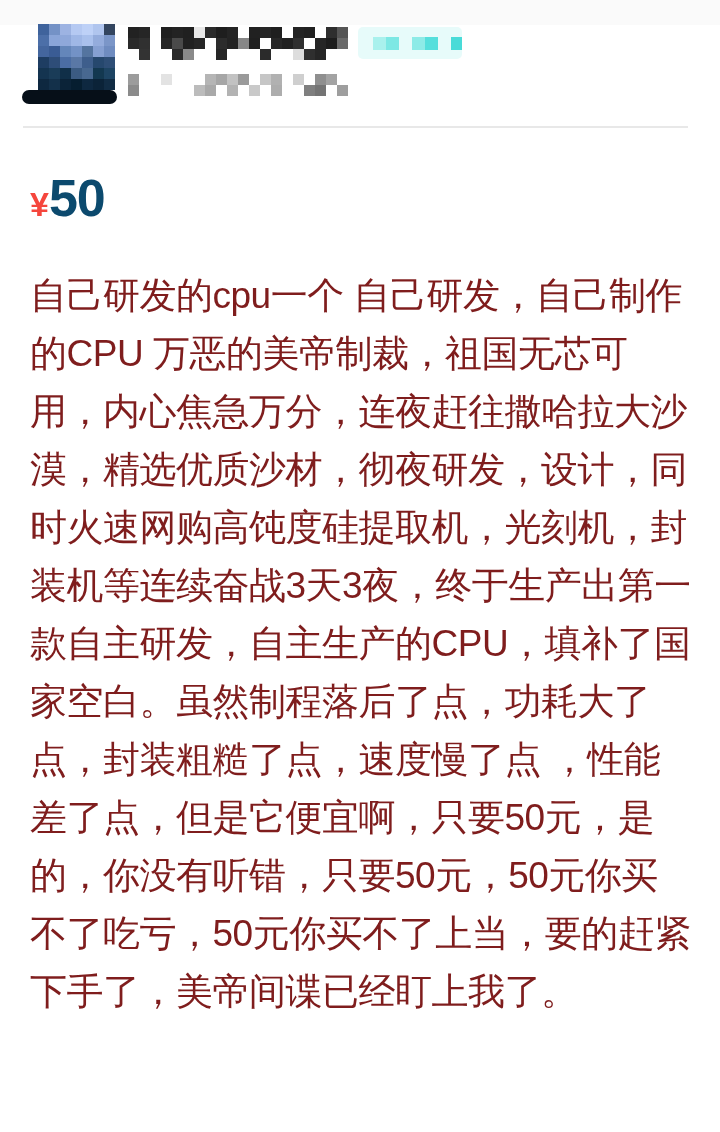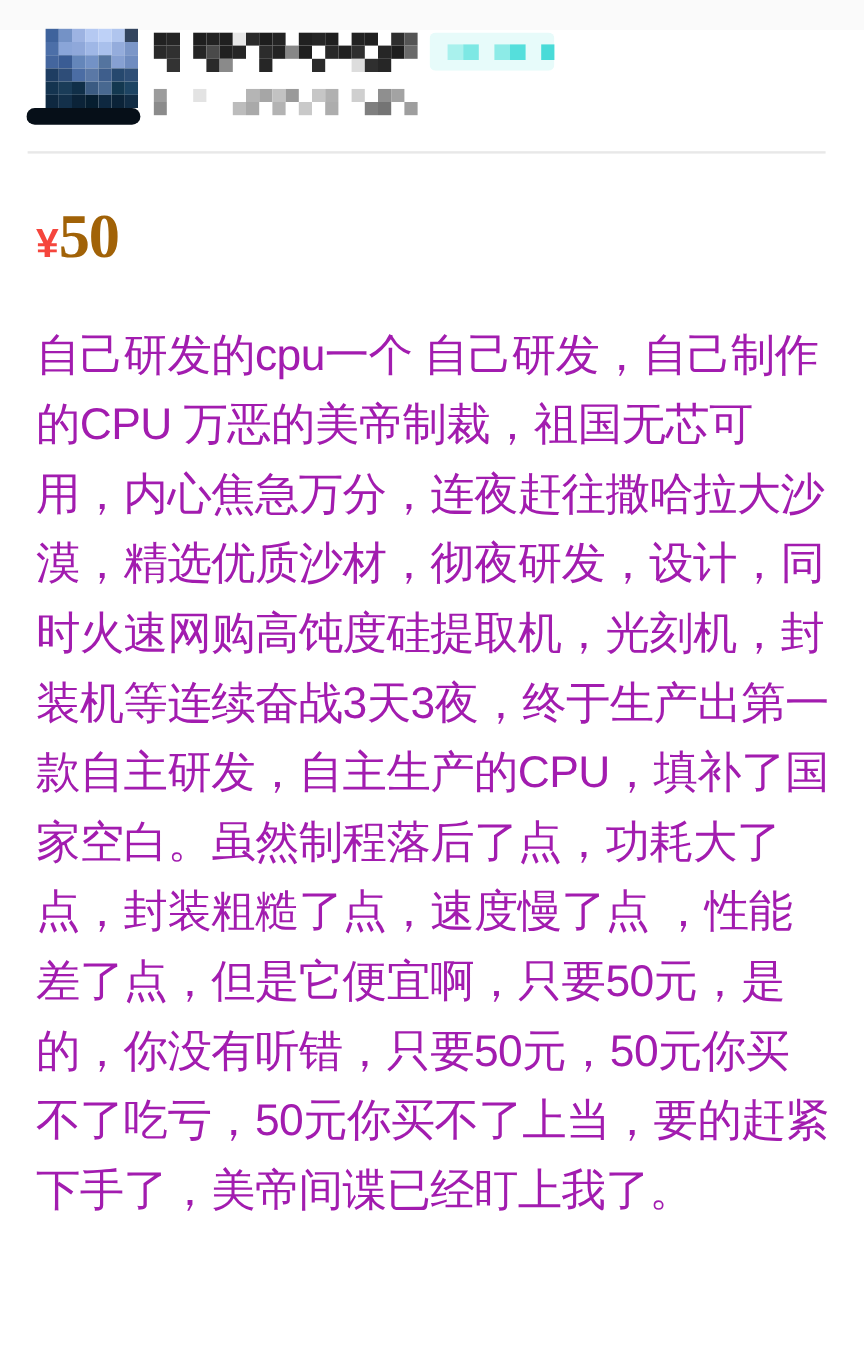--- a/index.html
+++ b/index.html
@@ -148,18 +148,18 @@
         <rect x="143" y="11" width="11" height="11" fill="#adadad"></rect>
         <rect x="176" y="11" width="11" height="11" fill="#7f7f7f"></rect>
         <rect x="187" y="11" width="11" height="11" fill="#747474"></rect>
         <rect x="209" y="11" width="11" height="11" fill="#9e9e9e"></rect>
       </svg></div>
 
   <div class="divider" style="background: rgb(232, 232, 232);"></div>
 
   <div class="price-row">
     <span class="yen" style="color: rgb(245, 70, 61);">¥</span>
-    <span class="amount" style="color: #a16207; font-family: Liberation Serif, serif;">50</span>
+    <span class="amount" style="color: #0c4a6e;">50</span>
   </div>
 
-  <p class="desc" style="color: #a21caf;">自己研发的cpu一个 自己研发，自己制作的CPU 万恶的美帝制裁，祖国无芯可用，内心焦急万分，连夜赶往撒哈拉大沙漠，精选优质沙材，彻夜研发，设计，同时火速网购高饨度硅提取机，光刻机，封装机等连续奋战3天3夜，终于生产出第一款自主研发，自主生产的CPU，填补了国家空白。虽然制程落后了点，功耗大了点，封装粗糙了点，速度慢了点 ，性能差了点，但是它便宜啊，只要50元，是的，你没有听错，只要50元，50元你买不了吃亏，50元你买不了上当，要的赶紧下手了，美帝间谍已经盯上我了。</p>
+  <p class="desc" style="color: #7f1d1d;">自己研发的cpu一个 自己研发，自己制作的CPU 万恶的美帝制裁，祖国无芯可用，内心焦急万分，连夜赶往撒哈拉大沙漠，精选优质沙材，彻夜研发，设计，同时火速网购高饨度硅提取机，光刻机，封装机等连续奋战3天3夜，终于生产出第一款自主研发，自主生产的CPU，填补了国家空白。虽然制程落后了点，功耗大了点，封装粗糙了点，速度慢了点 ，性能差了点，但是它便宜啊，只要50元，是的，你没有听错，只要50元，50元你买不了吃亏，50元你买不了上当，要的赶紧下手了，美帝间谍已经盯上我了。</p>
 
 </div>
 
 </body></html>

